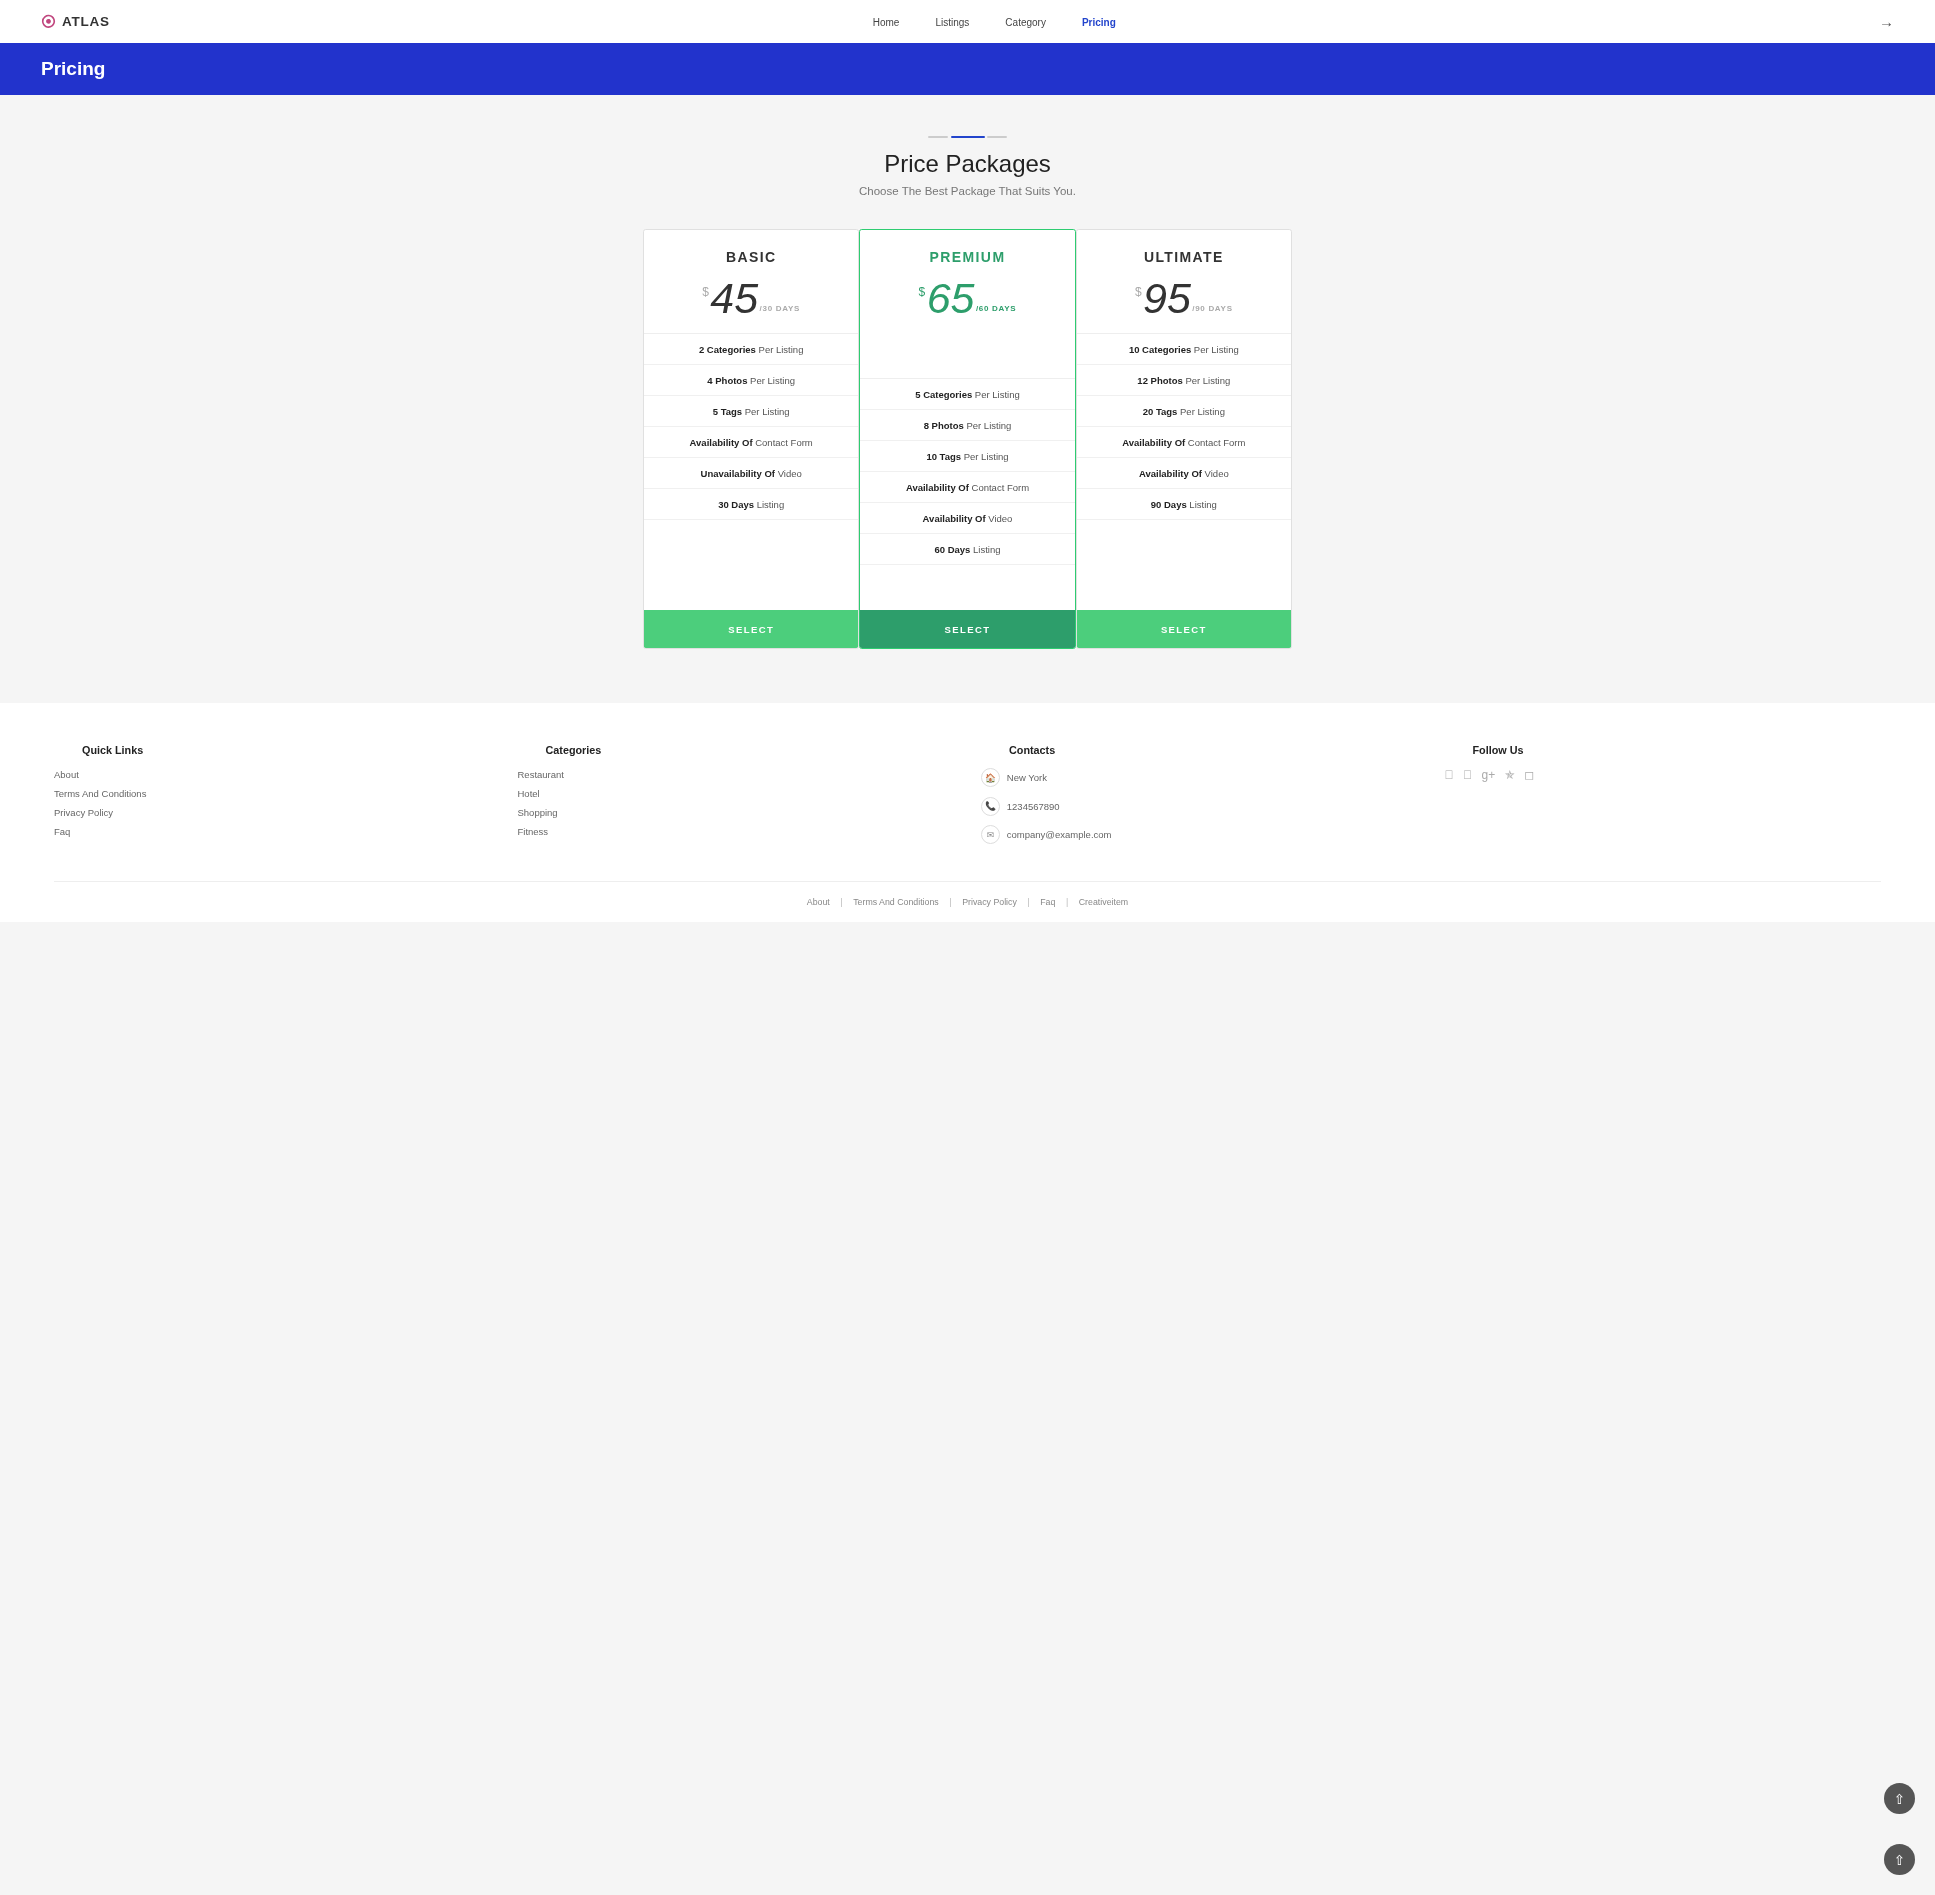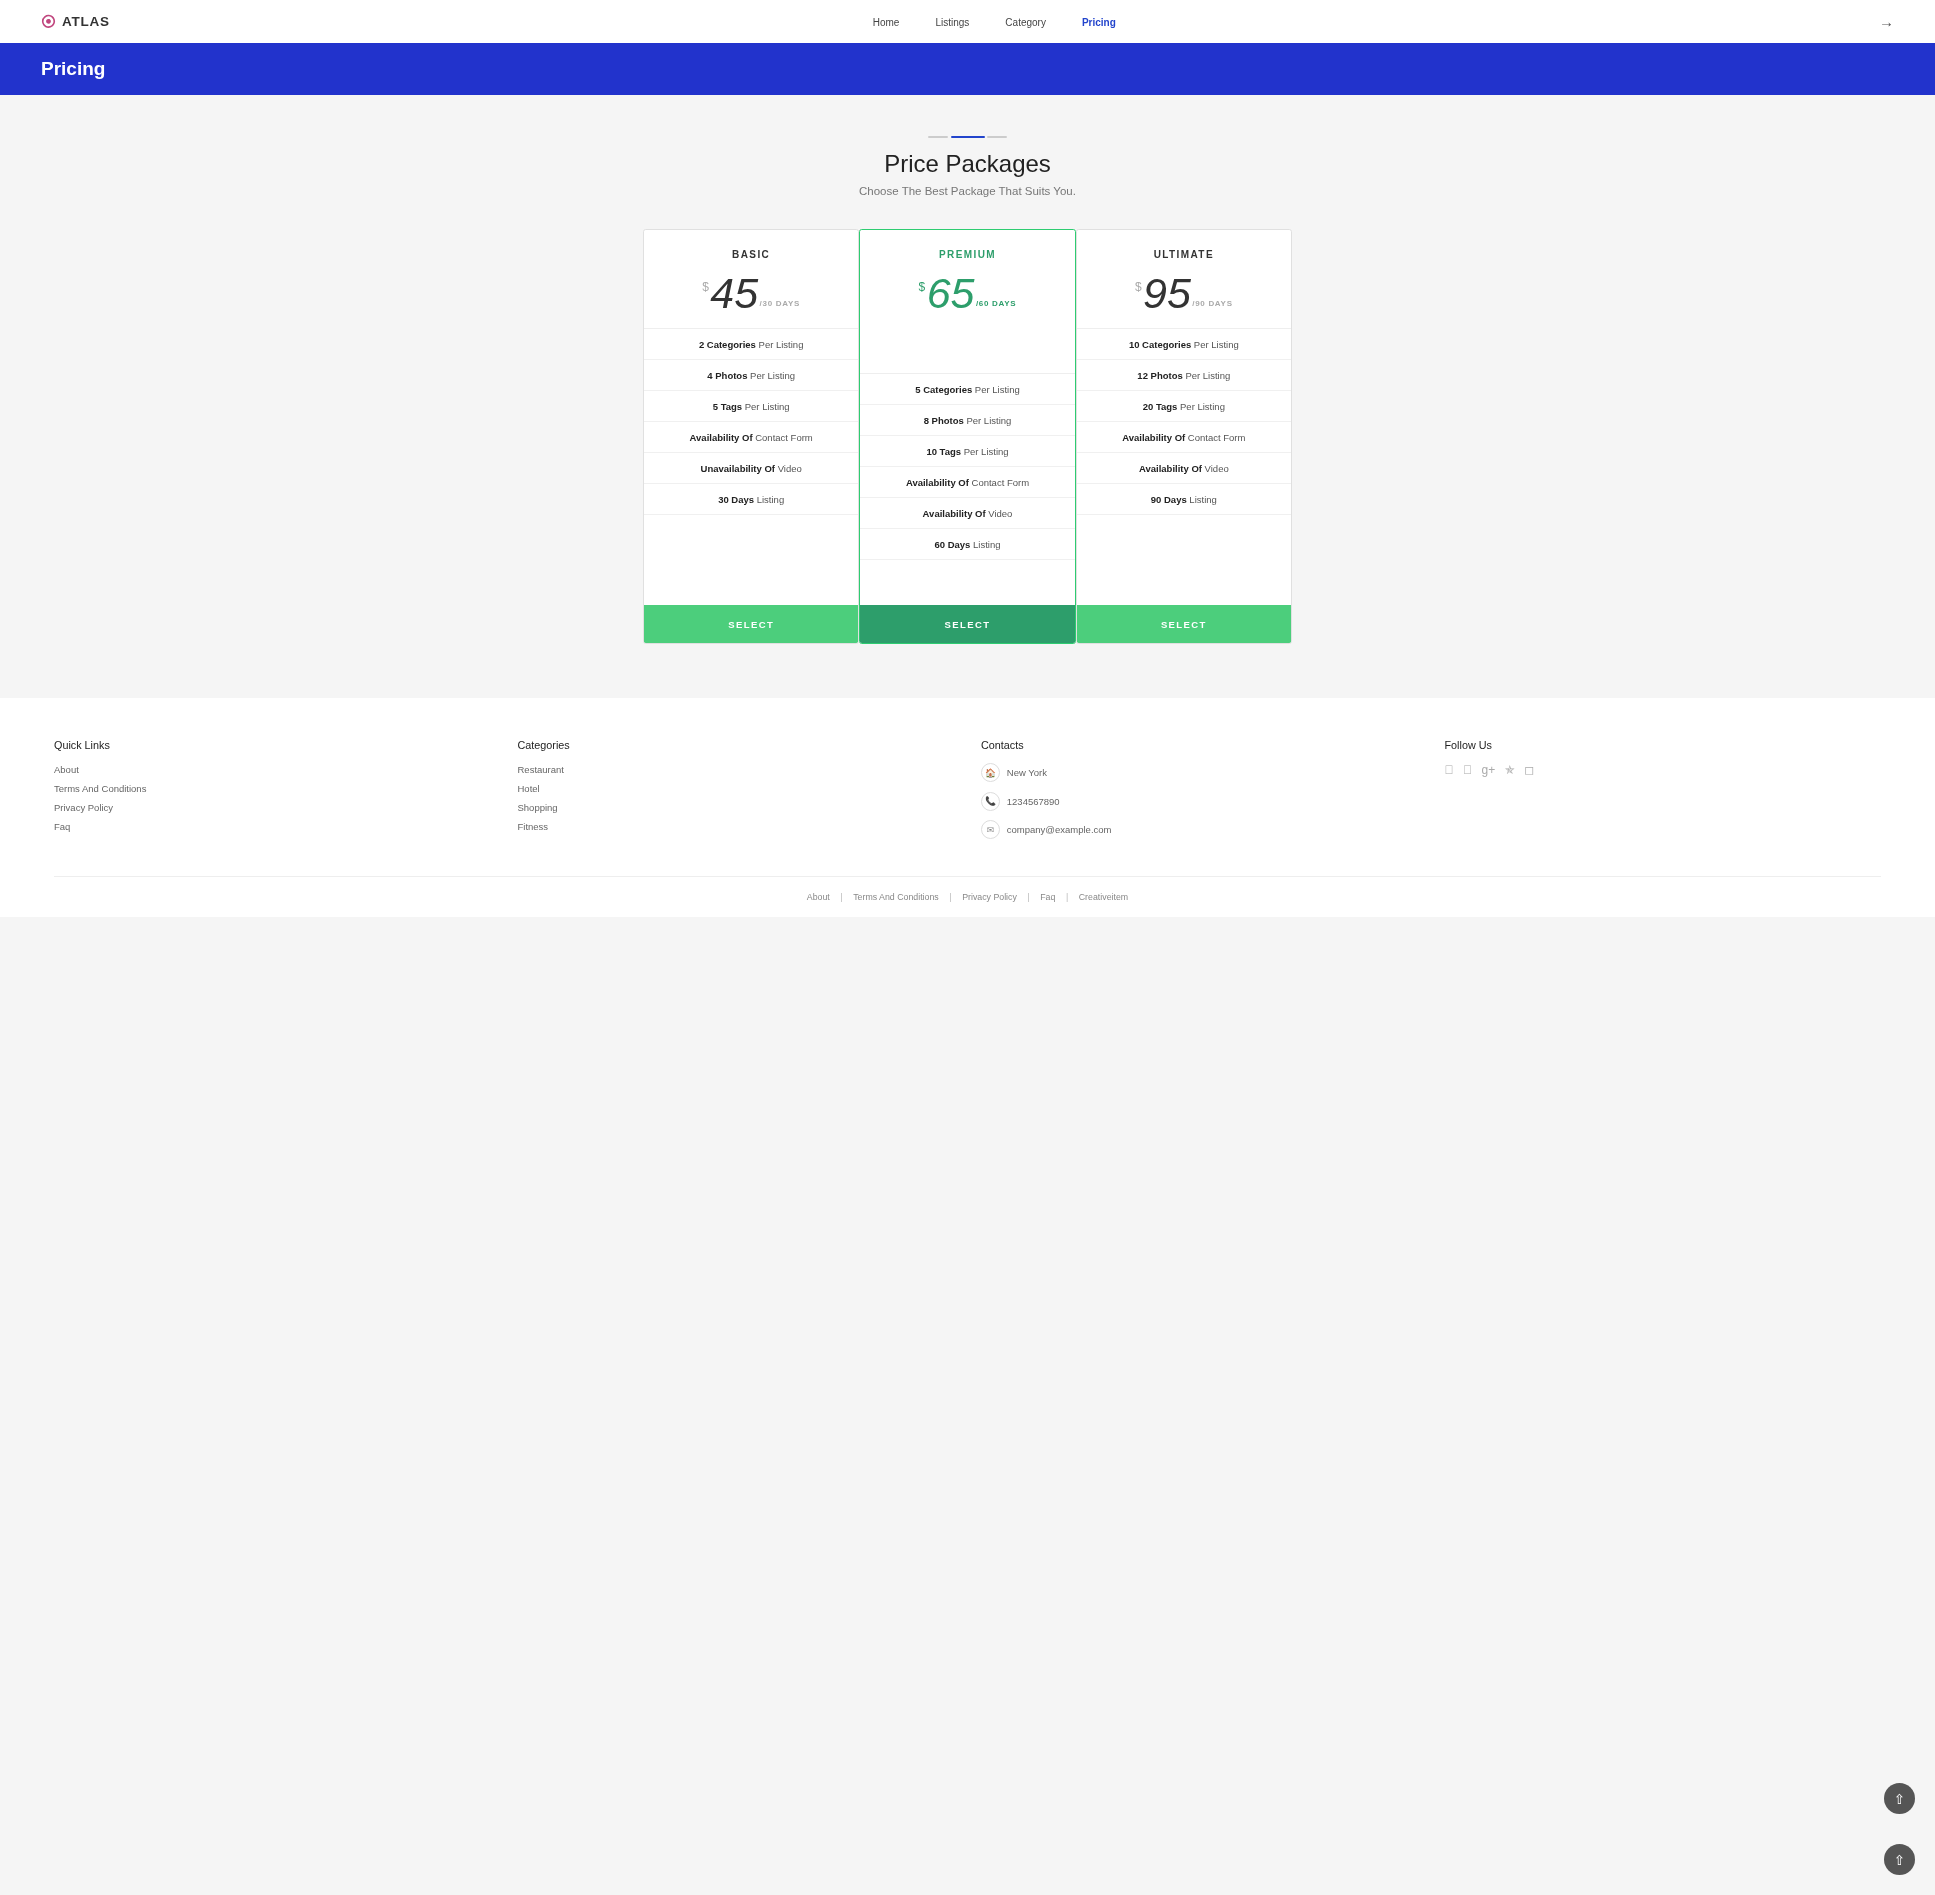--- a/index.html
+++ b/index.html
@@ -115,21 +115,21 @@
       border: 1.4px solid #2ecc71;
       z-index: 1;
       gap: 45px;
     }
 
     .card-header {
       text-align: center;
       padding: 19px 13.5px 13.5px;
     }
     .card-name {
-      font-size: 10px;
+      font-size: 14px;
       font-weight: 700;
       letter-spacing: 1.4px;
       color: #333;
       margin-bottom: 12px;
     }
     .premium .card-name { color: #2d9e6b; }
 
     .price-block {
       display: flex;
       align-items: flex-start;
@@ -231,23 +231,24 @@
       padding: 41px 54px 0;
     }
     .footer-grid {
       display: grid;
       grid-template-columns: 1fr 1fr 1fr 1fr;
       gap: 27px;
       padding-bottom: 27px;
     }
     .footer-col h4 {
       font-size: 10.8px;
-      font-weight: 400;
+      font-weight: 700;
       color: #222;
       margin-bottom: 12px;
+      margin-left: 28px;
     }
     .footer-col ul {
       list-style: none;
       display: flex;
       flex-direction: column;
       gap: 6.8px;
     }
     .footer-col ul li a {
       text-decoration: none;
       color: #666;

